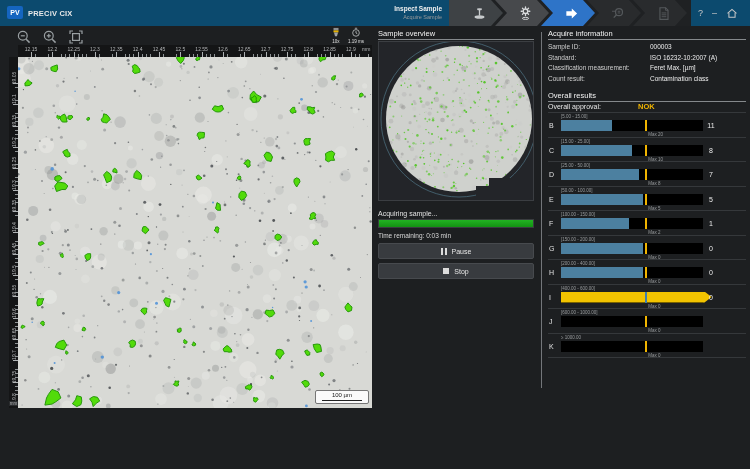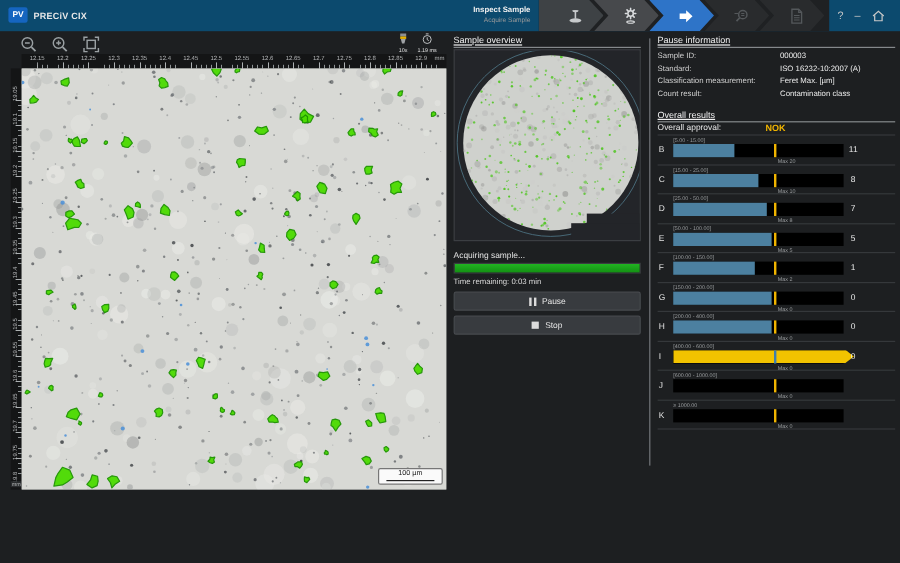--- a/index.html
+++ b/index.html
@@ -50,21 +50,21 @@
   .vticks-major{position:absolute;top:26px;bottom:10px;right:0;width:5px;
      background:repeating-linear-gradient(180deg,#aeb2b4 0,#aeb2b4 .9px,transparent .9px,transparent 21.33px);}
   
   .imagebox{position:absolute;left:18px;top:57px;width:354px;height:351px;overflow:hidden;background:#d8d9d5;cursor:grab;}
   .scalebar{position:absolute;right:3px;bottom:4px;width:54px;height:14px;background:#fafafa;
             border:1px solid #767676;border-radius:2px;}
   .scalebar .stext{display:block;font-size:6px;color:#151515;text-align:center;margin-top:1px;line-height:7px;}
   .scalebar .sline{position:absolute;left:6px;right:6px;bottom:2px;height:1px;background:#222;}
   
   .ovpanel{position:absolute;left:378px;top:28px;width:156px;height:260px;}
-  .panel-title{position:absolute;left:0;top:1px;font-size:7.5px;color:#f2f2f2;white-space:nowrap;text-decoration:underline;}
+  .panel-title{position:absolute;left:0;top:1px;font-size:7.5px;color:#f2f2f2;white-space:nowrap;}
   .uline{position:absolute;left:0;height:1px;background:#85898c;}
   .ovbox{position:absolute;left:0;top:13px;width:156px;height:160px;background:#232529;border:1px solid #3b3e42;overflow:hidden;}
   .ovstatus{position:absolute;left:0;top:182px;font-size:7px;color:#e2e2e2;}
   .prog{position:absolute;left:0;top:191px;width:156px;height:9px;background:#2e3134;border:1px solid #3a3d40;}
   .prog-fill{height:100%;background:linear-gradient(180deg,#22b322 0%,#139113 100%);}
   .ovtime{position:absolute;left:0;top:204px;font-size:6.5px;color:#d8d8d8;}
   .btn{position:absolute;left:0;width:156px;height:16px;background:#383b3f;border:1px solid #474a4e;border-radius:2px;
        display:flex;align-items:center;justify-content:center;gap:5px;color:#e6e6e6;font-size:7px;cursor:pointer;}
   .btn-pause{top:215px;} .btn-stop{top:235px;}
   .ic-pause{display:inline-flex;gap:2px;} .ic-pause i{display:block;width:2px;height:7px;background:#dcdcdc;}
@@ -1531,21 +1531,21 @@
       <span>Pause</span>
     </div>
     <div class="btn btn-stop">
       <span class="ic-stop"></span>
       <span>Stop</span>
     </div>
   </div>
 
   <div class="vdiv"></div>
   <div class="ripanel">
-    <div class="panel-title">Pause information</div>
+    <div class="panel-title">Acquire information</div>
     <div class="uline" style="top:11px;width:198px"></div>
     <div id="info-fields" style="position:absolute;left:0;top:15px;width:198px;">
         <div class="info-row" style="top: 0px;">
           <span class="info-label">Sample ID:</span>
           <span class="info-value">000003</span>
         </div>
         <div class="info-row" style="top: 10.7px;">
           <span class="info-label">Standard:</span>
           <span class="info-value">ISO 16232-10:2007 (A)</span>
         </div>

